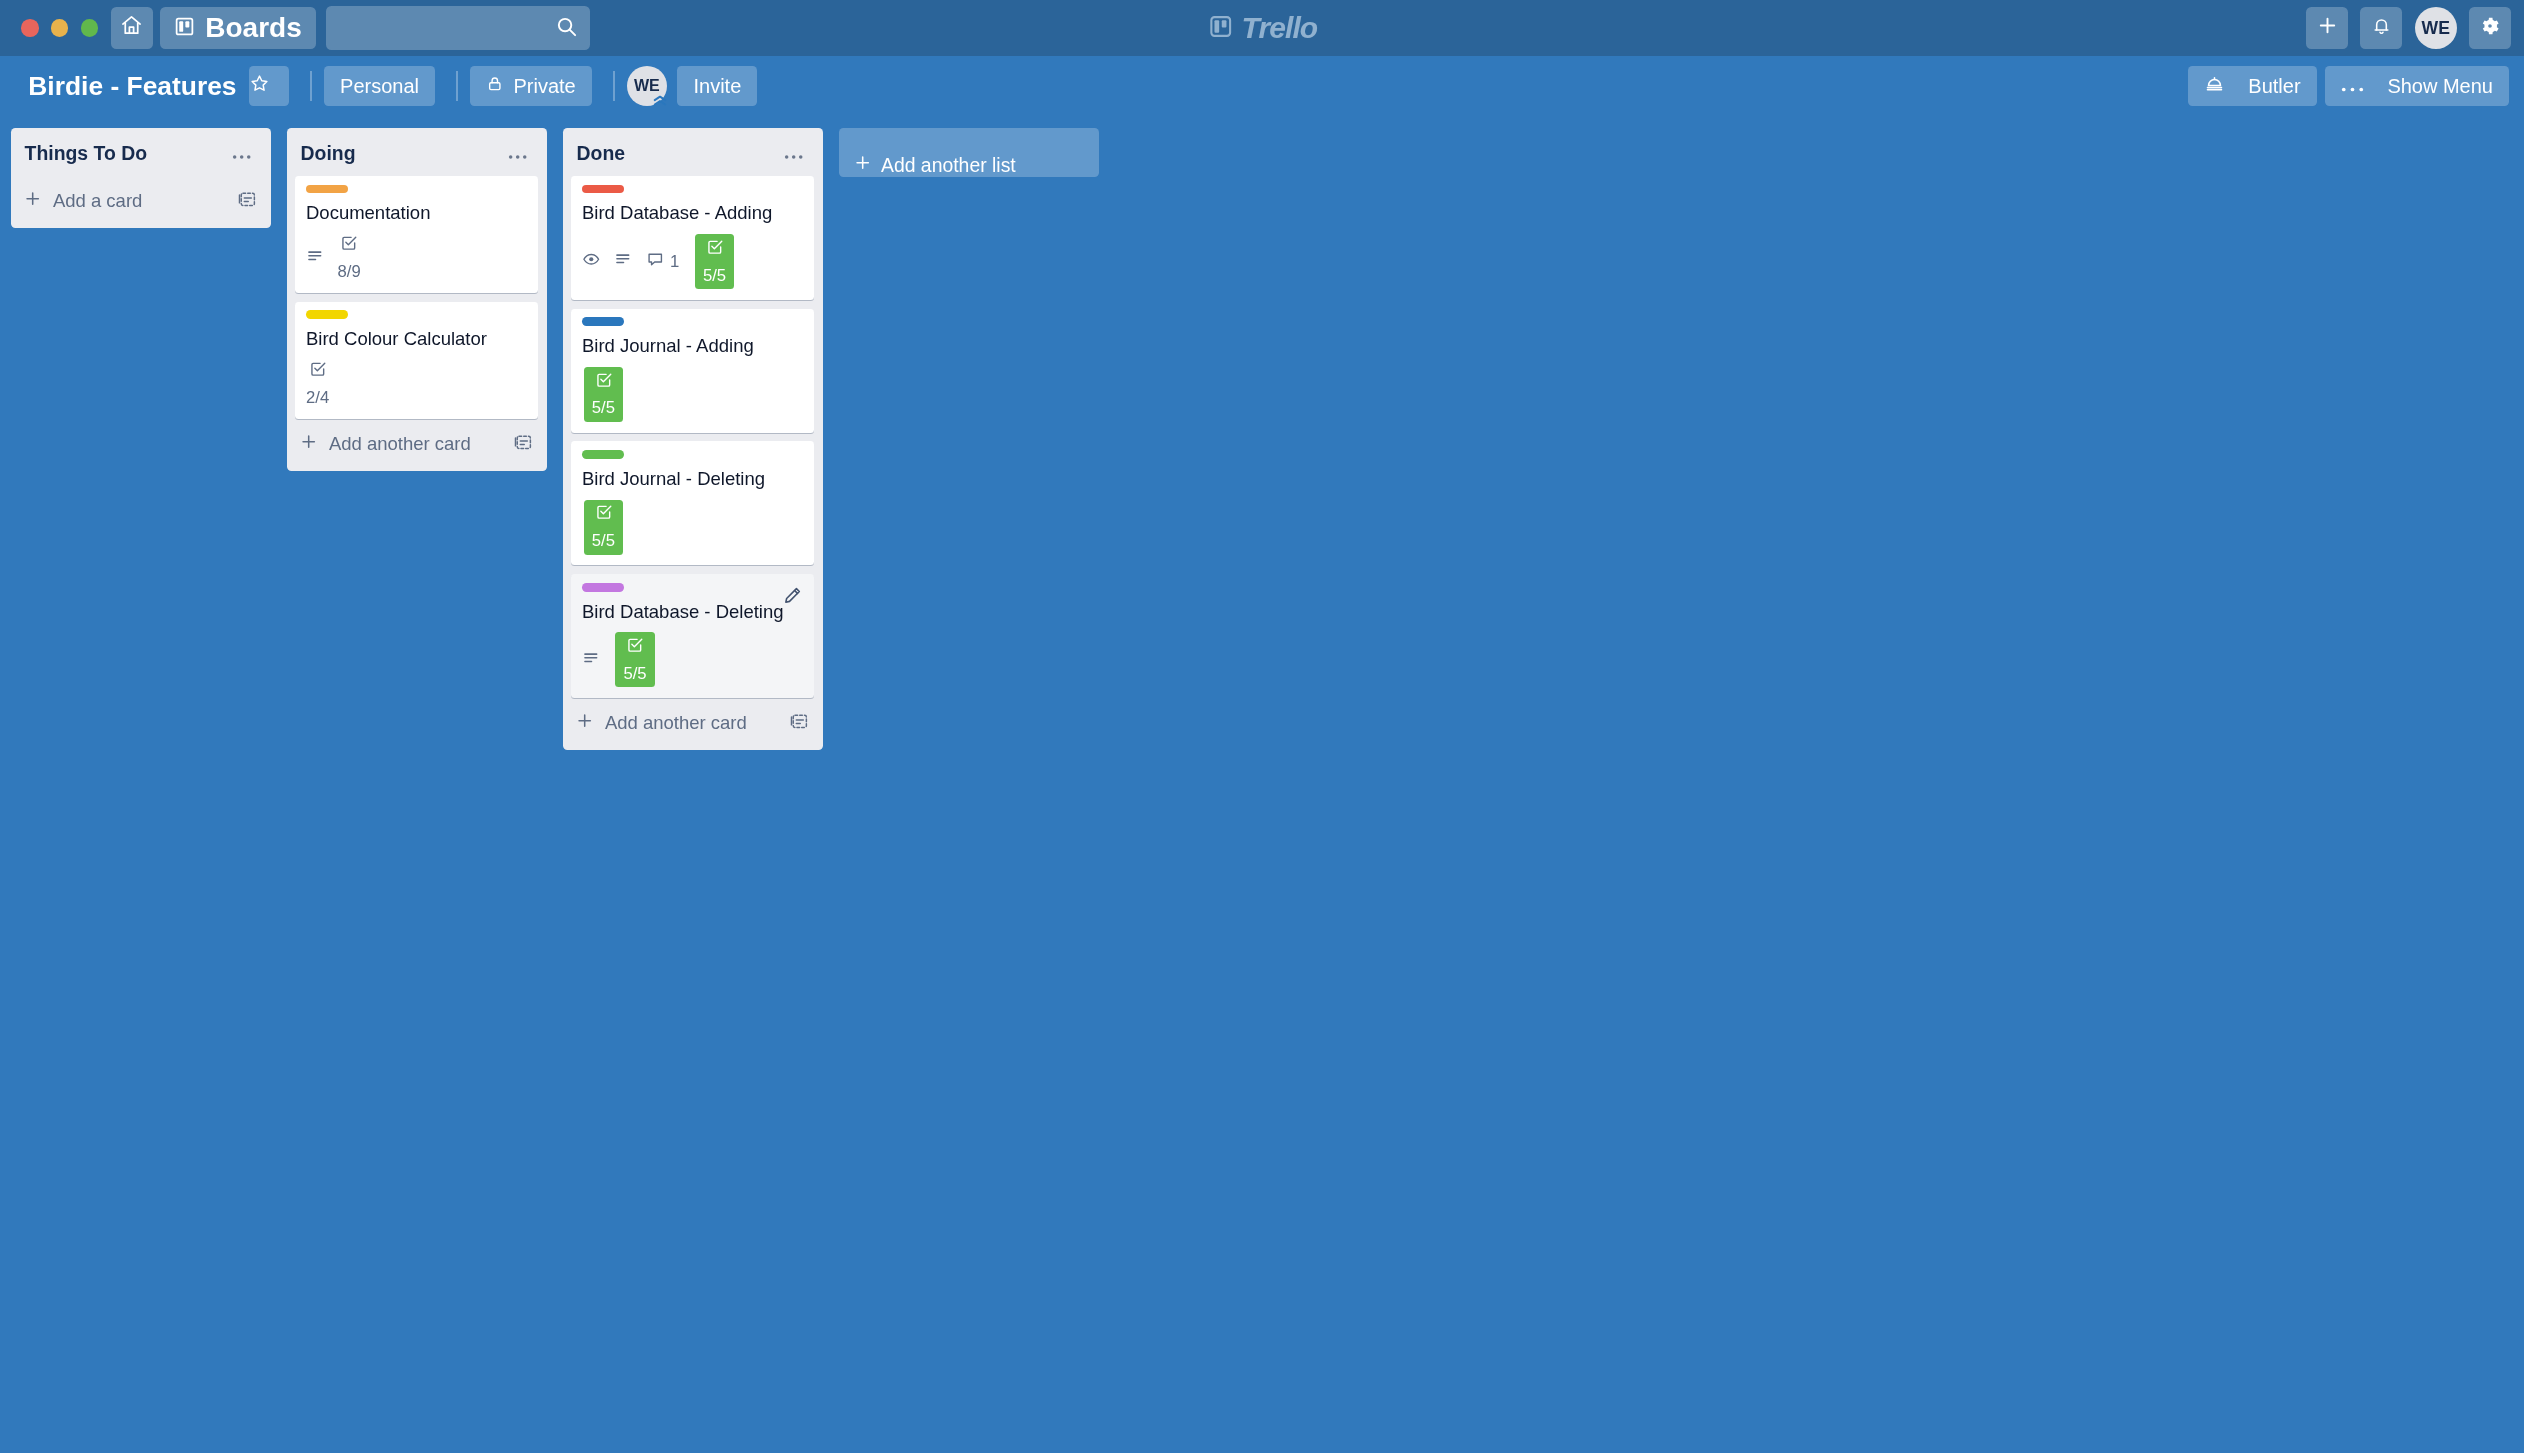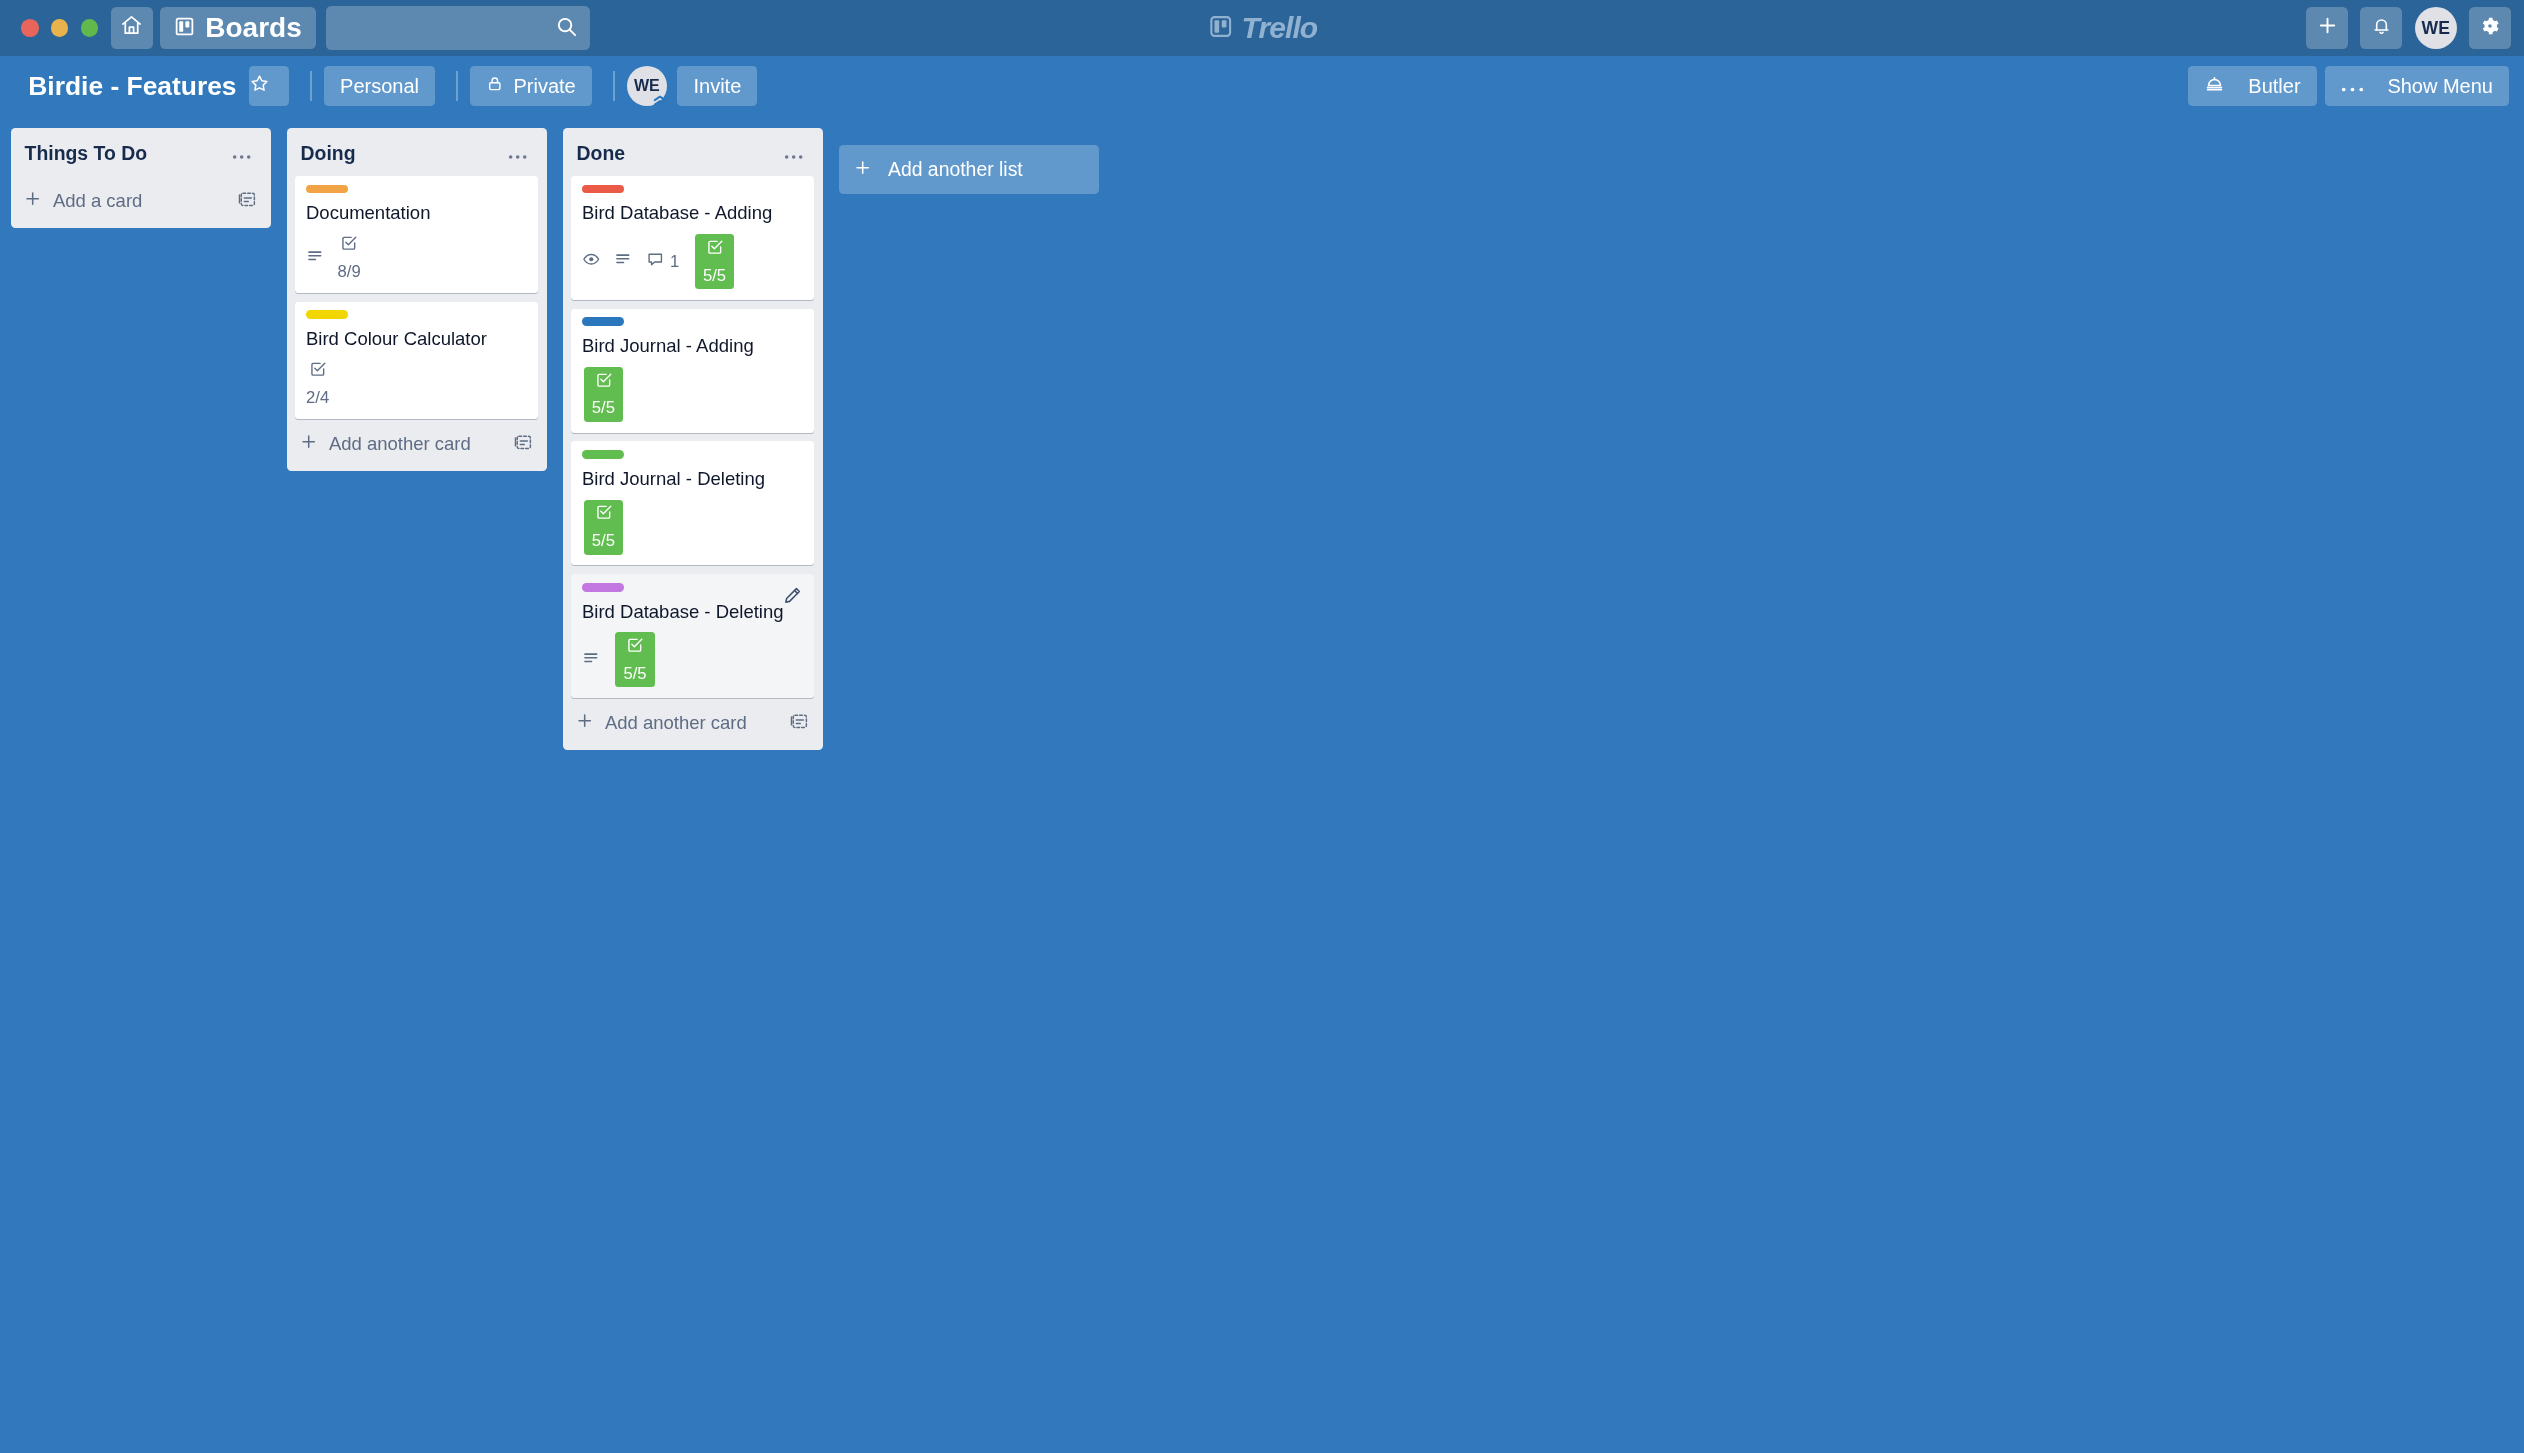--- a/index.html
+++ b/index.html
@@ -212,25 +212,24 @@
     cursor: pointer;
   }
   .add-card-left { display: flex; align-items: center; gap: 10.6px; }
 
   .add-list {
     width: 260px;
     flex-shrink: 0;
     background: rgba(255,255,255,0.24);
     border-radius: 4.4px;
     height: 49px;
-    display: flex; align-items: center;
-    padding: 0 14px; gap: 16px;
+    display: flex; align-items: flex-end;
+    padding: 0 14px; gap: 9px;
     color: #fff; font-size: 19.4px;
     cursor: pointer;
-    margin-top: 17px;
   }
 </style>
 </head>
 <body>
 
 <div class="topbar">
 
   <div class="traffic">
     <div class="dot red"></div>
     <div class="dot yellow"></div>

